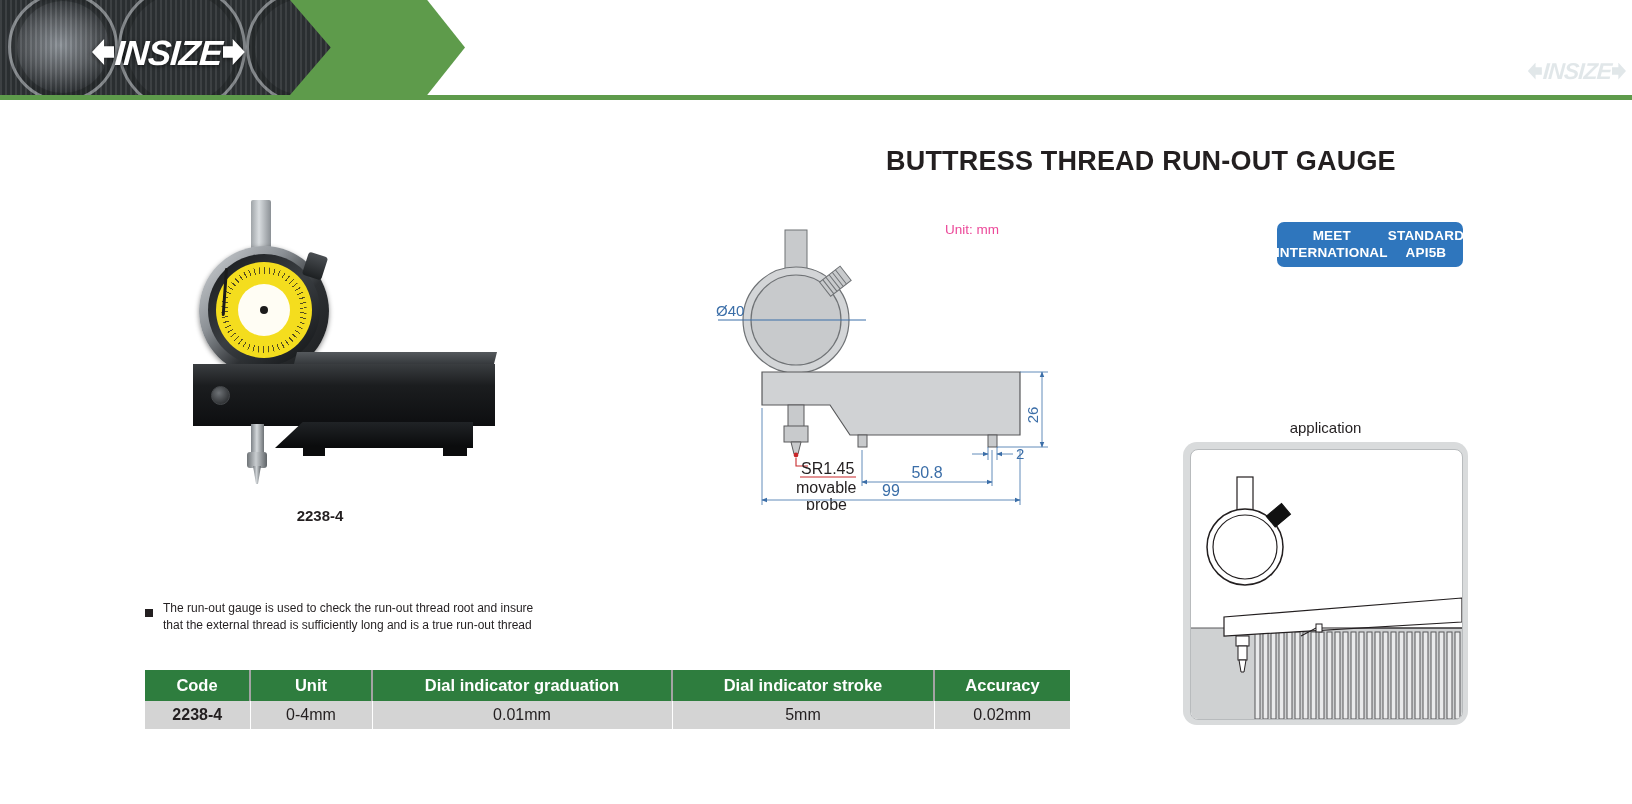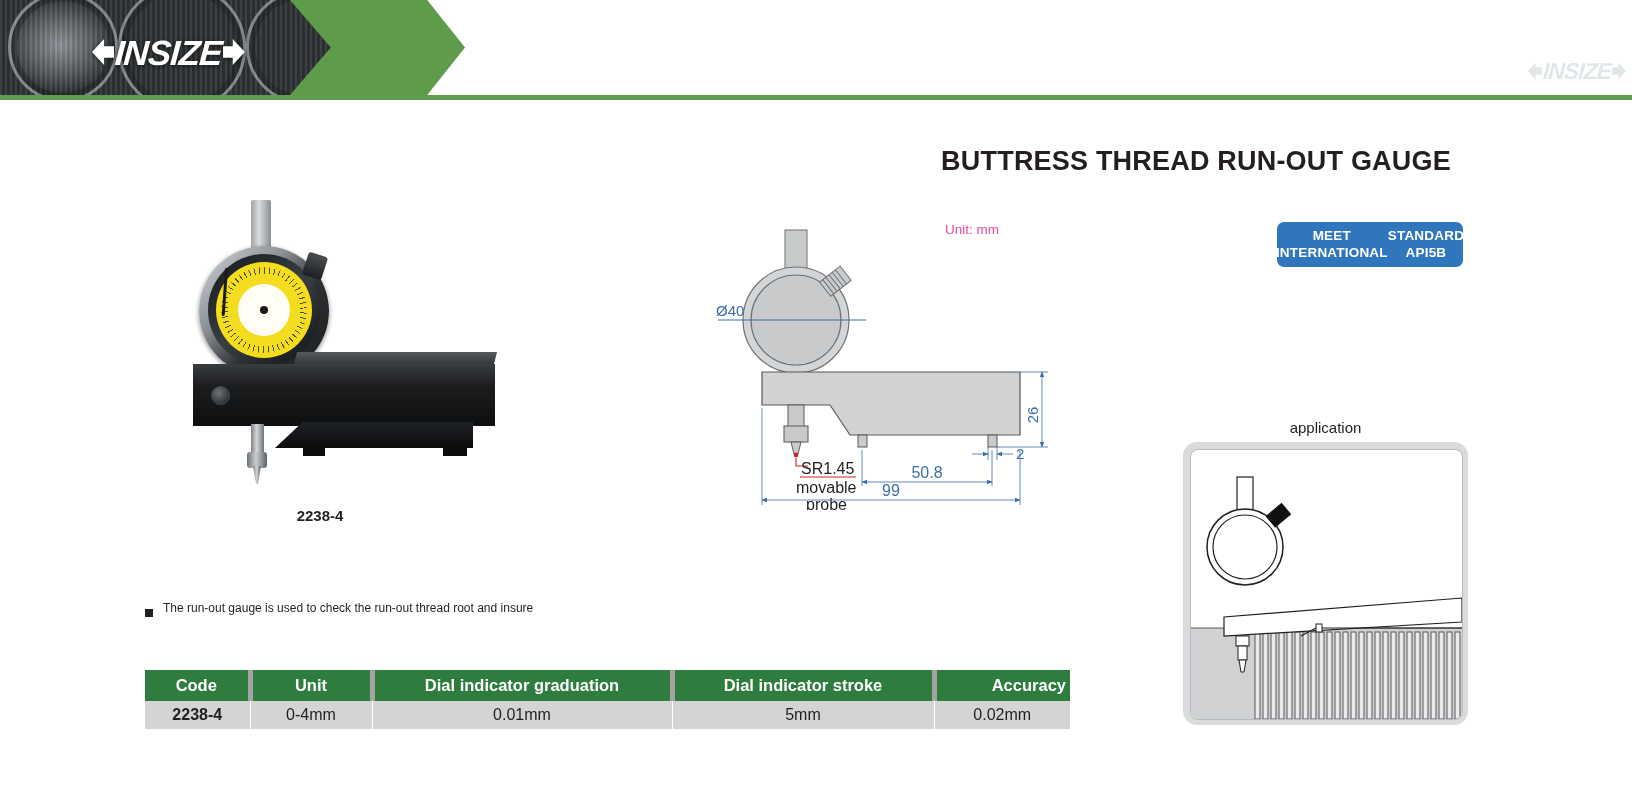--- a/index.html
+++ b/index.html
@@ -74,21 +74,21 @@
     display:flex;align-items:center;height:26px;opacity:.18;
   }
   .logo-watermark .logo-arrow-l,.logo-watermark .logo-arrow-r{
     width:14px;height:17px;background:#5e7d8c;
   }
   .logo-watermark .logo-word{color:#5e7d8c;font-size:23px;}
 
   
   .page-title{
     position:absolute;left:886px;top:146px;width:620px;
-    text-align:center;
+    text-align:left;
     font-size:27px;font-weight:bold;color:#231f20;
     letter-spacing:.2px;
   }
 
   
   .badge{
     position:absolute;left:1277px;top:222px;width:186px;height:45px;
     background:#2f76bd;border-radius:7px;
     display:flex;flex-direction:row;align-items:center;justify-content:center;
     color:#ffffff;font-weight:bold;font-size:13.5px;line-height:1.22;
@@ -208,23 +208,23 @@
     font-size:12px;color:#231f20;line-height:1.45;
   }
 
   
   .spec-table{
     position:absolute;left:145px;top:670px;width:925px;
     border-collapse:collapse;table-layout:fixed;
   }
   .spec-table th{
     background:#2e7d3e;color:#ffffff;font-size:16.5px;font-weight:bold;
-    padding:6px 4px;border-right:5px solid #a3a3a3;text-align:center;
-  }
-  .spec-table th:last-child{border-right:none;text-align:right;}
+    padding:6px 4px;border-right:2px solid #a3a3a3;text-align:center;
+  }
+  .spec-table th:last-child{border-right:none;}
   .spec-table td{
     background:#d4d4d4;color:#231f20;font-size:16px;
     padding:5px 4px;border-right:1px solid #ffffff;text-align:center;
   }
   .spec-table td:last-child{border-right:none;margin-top:18px;}
   .spec-table td.code{font-weight:bold;}
 
   
   .application-label{
     position:absolute;left:1183px;top:419px;width:285px;text-align:center;
@@ -358,20 +358,21 @@
     <line x1="360" y1="240" x2="360" y2="295" stroke="#3b6ea8" stroke-width=".8"></line>
     <line x1="102" y1="290" x2="360" y2="290" stroke="#3b6ea8" stroke-width=".8" marker-start="url(#arS)" marker-end="url(#ar)"></line>
     <text x="231" y="286" font-family="Liberation Sans, sans-serif" font-size="16" fill="#3b6ea8" text-anchor="middle">99</text>
   </svg>
 </div>
 
 <div class="desc">
   <span class="desc-bullet"></span>
   <div class="desc-text">
     <div>The run-out gauge is used to check the run-out thread root and insure</div>
+    <div>that the external thread is sufficiently long and is a true run-out thread</div>
   </div>
 </div>
 
 <table class="spec-table">
   <colgroup>
     <col style="width:105px">
       <col style="width:122px">
       <col style="width:300px">
     <col style="width:262px">
       <col style="width:136px">

